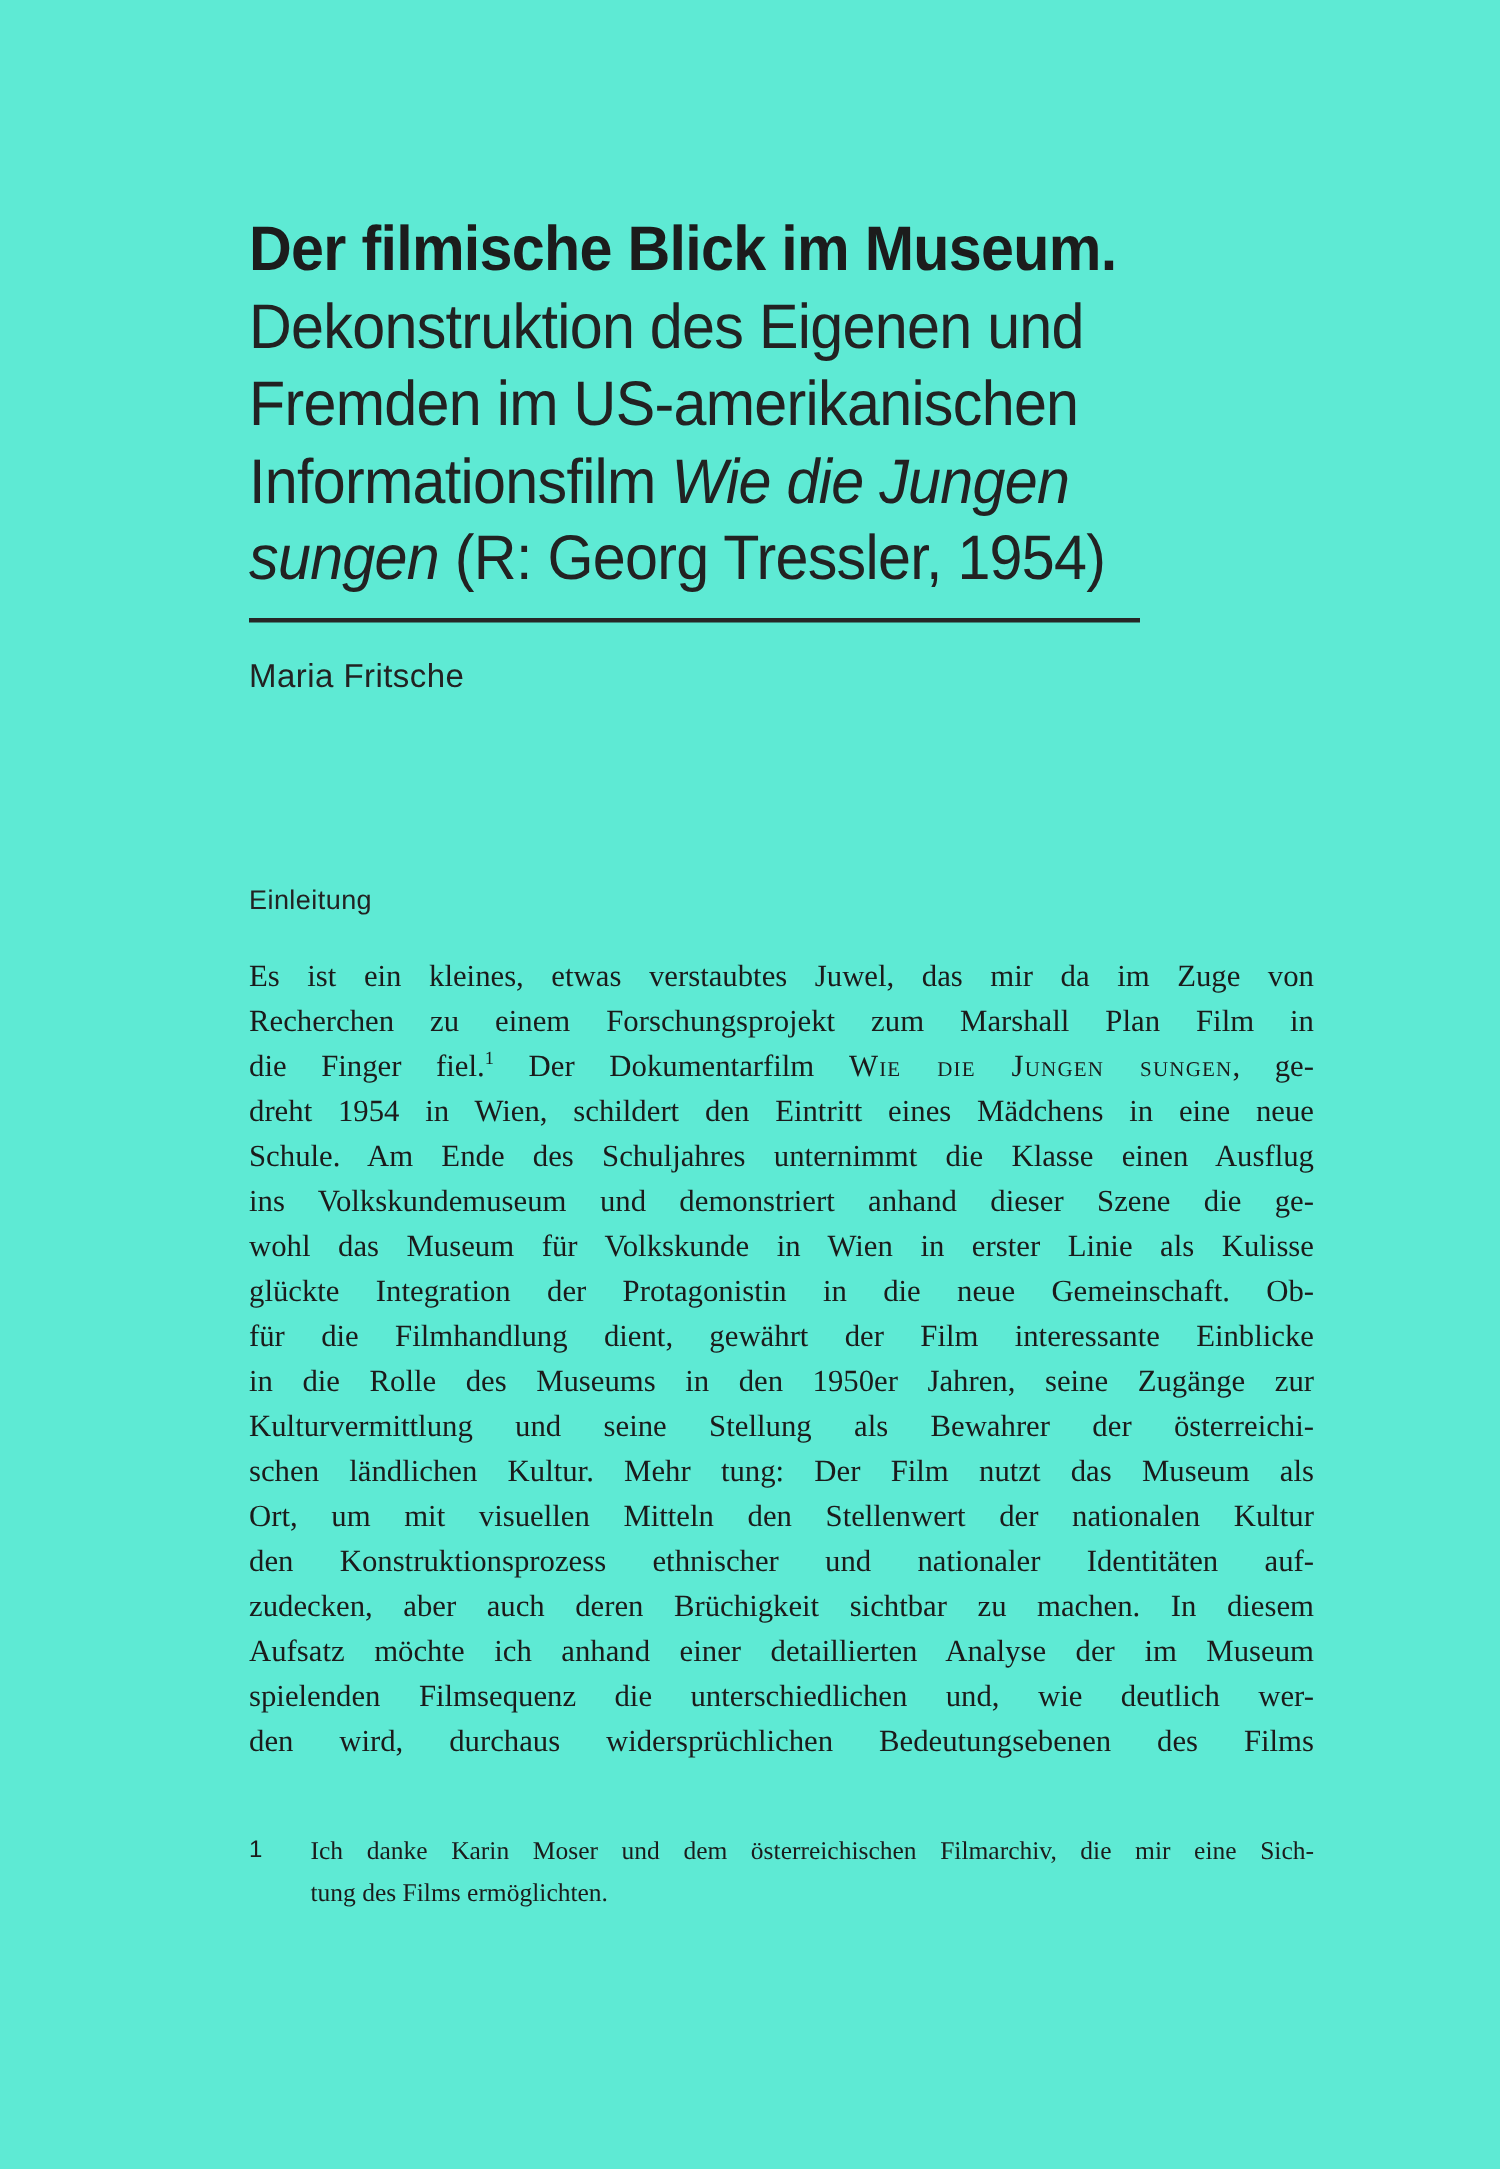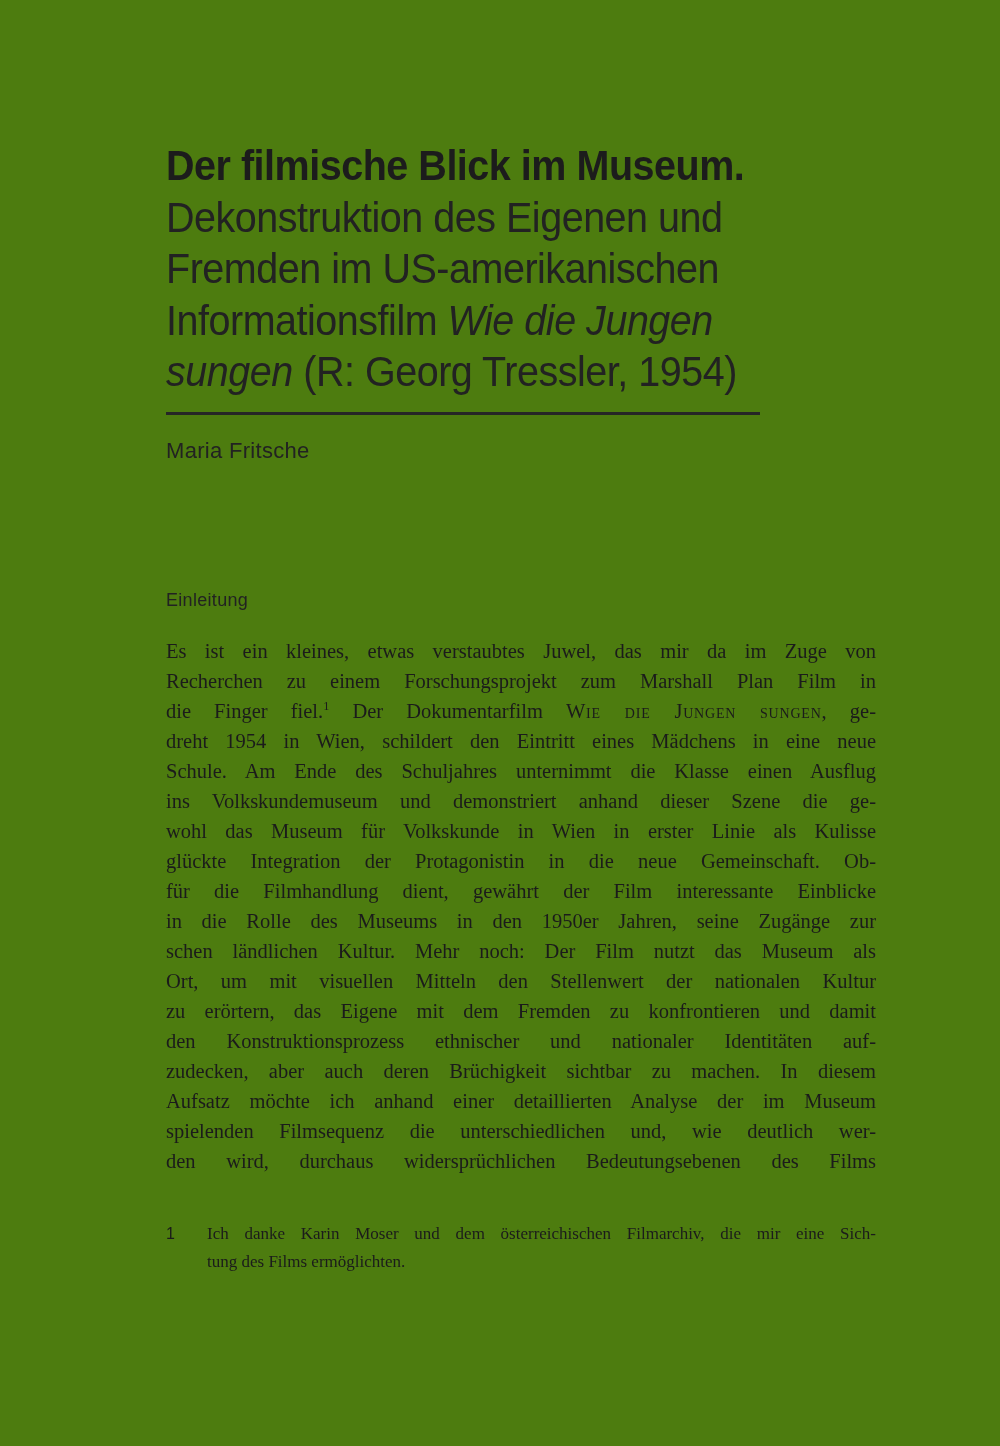--- a/index.html
+++ b/index.html
@@ -5,21 +5,21 @@
   html, body {
     margin: 0;
     padding: 0;
     background: #e8e8e8;
   }
   .page {
     position: relative;
     width: 1000px;
     height: 1446px;
     margin: 0 auto;
-    background: #4d7c0f;
+    background: #5eead4;
     box-sizing: border-box;
     padding: 140px 124px 0 166px;
     color: #1a1a1a;
     font-family: "Liberation Serif", serif;
     overflow: hidden;
   }
 
   
   .title {
     font-family: "Liberation Sans", sans-serif;
@@ -128,23 +128,23 @@
     <div class="bline">Es ist ein kleines, etwas verstaubtes Juwel, das mir da im Zuge von</div>
     <div class="bline">Recherchen zu einem Forschungsprojekt zum Marshall Plan Film in</div>
     <div class="bline"><span>die Finger fiel.</span><sup class="fnref">1</sup><span> Der Dokumentarfilm </span><span class="smallcaps">Wie die Jungen sungen</span><span>, ge-</span></div>
     <div class="bline">dreht 1954 in Wien, schildert den Eintritt eines Mädchens in eine neue</div>
     <div class="bline">Schule. Am Ende des Schuljahres unternimmt die Klasse einen Ausflug</div>
     <div class="bline">ins Volkskundemuseum und demonstriert anhand dieser Szene die ge-</div>
     <div class="bline">wohl das Museum für Volkskunde in Wien in erster Linie als Kulisse</div>
     <div class="bline">glückte Integration der Protagonistin in die neue Gemeinschaft. Ob-</div>
     <div class="bline">für die Filmhandlung dient, gewährt der Film interessante Einblicke</div>
     <div class="bline">in die Rolle des Museums in den 1950er Jahren, seine Zugänge zur</div>
-    <div class="bline">schen ländlichen Kultur. Mehr noch: Der Film nutzt das Museum als</div>
+    <div class="bline">Kulturvermittlung und seine Stellung als Bewahrer der österreichi-</div>
+    <div class="bline">schen ländlichen Kultur. Mehr tung: Der Film nutzt das Museum als</div>
     <div class="bline">Ort, um mit visuellen Mitteln den Stellenwert der nationalen Kultur</div>
-    <div class="bline">zu erörtern, das Eigene mit dem Fremden zu konfrontieren und damit</div>
     <div class="bline">den Konstruktionsprozess ethnischer und nationaler Identitäten auf-</div>
     <div class="bline">zudecken, aber auch deren Brüchigkeit sichtbar zu machen. In diesem</div>
     <div class="bline">Aufsatz möchte ich anhand einer detaillierten Analyse der im Museum</div>
     <div class="bline">spielenden Filmsequenz die unterschiedlichen und, wie deutlich wer-</div>
     <div class="bline">den wird, durchaus widersprüchlichen Bedeutungsebenen des Films</div>
   </div>
 
   <div class="footnote">
     <div class="fn-num">1</div>
     <div class="fn-text">

